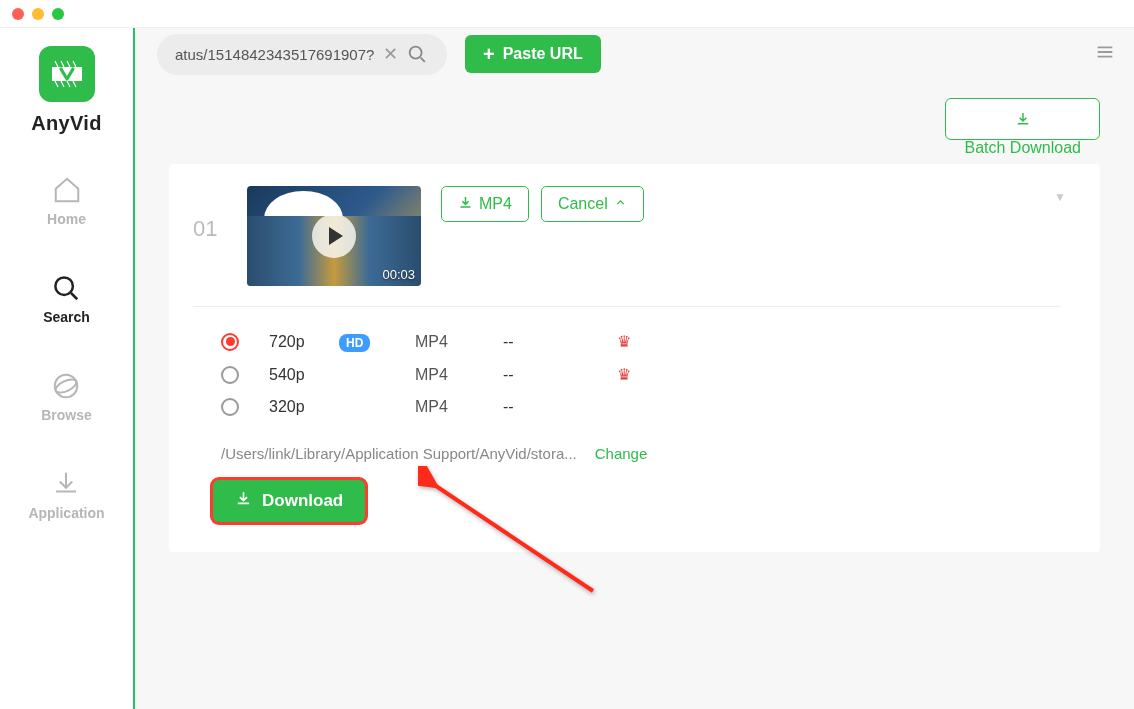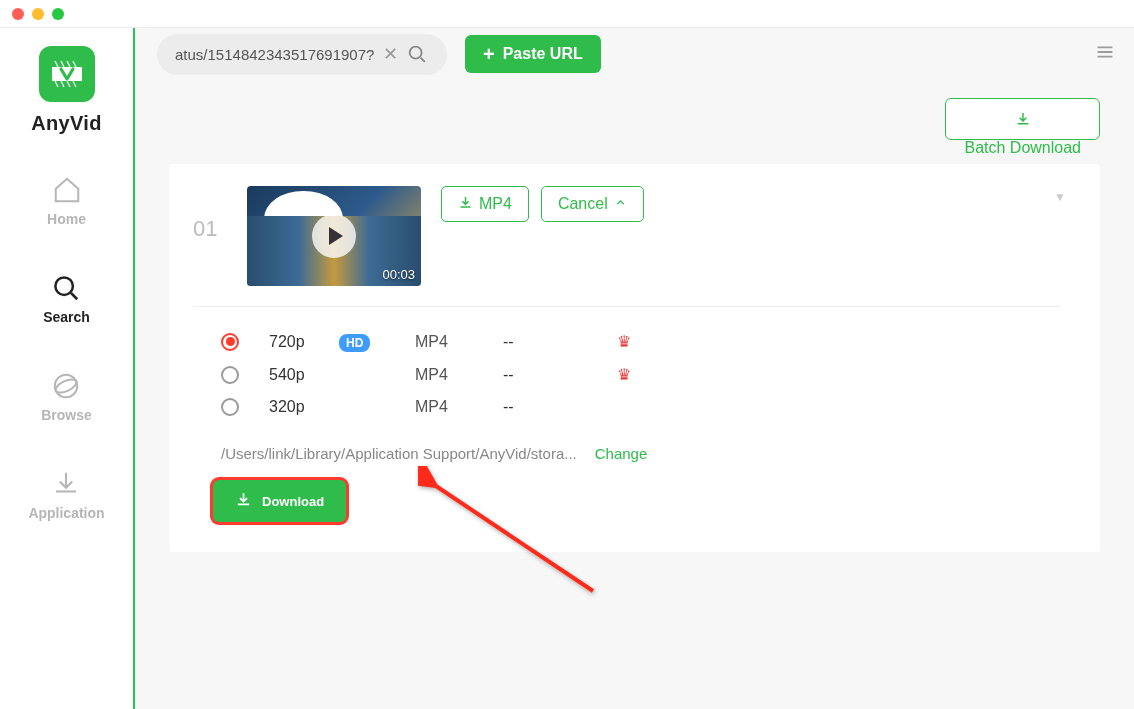--- a/index.html
+++ b/index.html
@@ -62,21 +62,21 @@
 .qlabel { width: 54px; }
 .hd { background: #3f9cff; color: #fff; font-size: 12px; font-weight: 700; padding: 2px 7px; border-radius: 8px; width: 34px; text-align:center; }
 .badgespace { width: 60px; }
 .fmt { width: 72px; color: #555; }
 .dash { width: 98px; color: #333; }
 .crown { color: #e33b3b; font-size: 16px; }
 
 .pathrow { display: flex; align-items: center; gap: 18px; padding: 22px 0 0 28px; font-size: 15px; color: #888; }
 .change { color: #2fbc4a; cursor: pointer; }
 
-.dlbtn { margin: 18px 0 0 20px; background: #2fbc4a; color: #fff; border: none; border-radius: 6px; height: 42px; padding: 16px 22px; font-size: 13px; font-weight: 600; display: flex; align-items: center; gap: 10px; cursor: pointer; box-shadow: 0 0 0 3px #ff3b30; }
+.dlbtn { margin: 18px 0 0 20px; background: #2fbc4a; color: #fff; border: none; border-radius: 6px; height: 42px; padding: 16px 22px; font-size: 17px; font-weight: 600; display: flex; align-items: center; gap: 10px; cursor: pointer; box-shadow: 0 0 0 3px #ff3b30; }
 
 .arrow { position: absolute; left: 418px; top: 466px; pointer-events: none; }
 .arrow svg { filter: drop-shadow(1px 2px 2px rgba(0,0,0,0.3)); }
 </style>
 </head>
 <body>
 
 <div class="titlebar">
   <div class="traffic red"></div>
   <div class="traffic yellow"></div>

